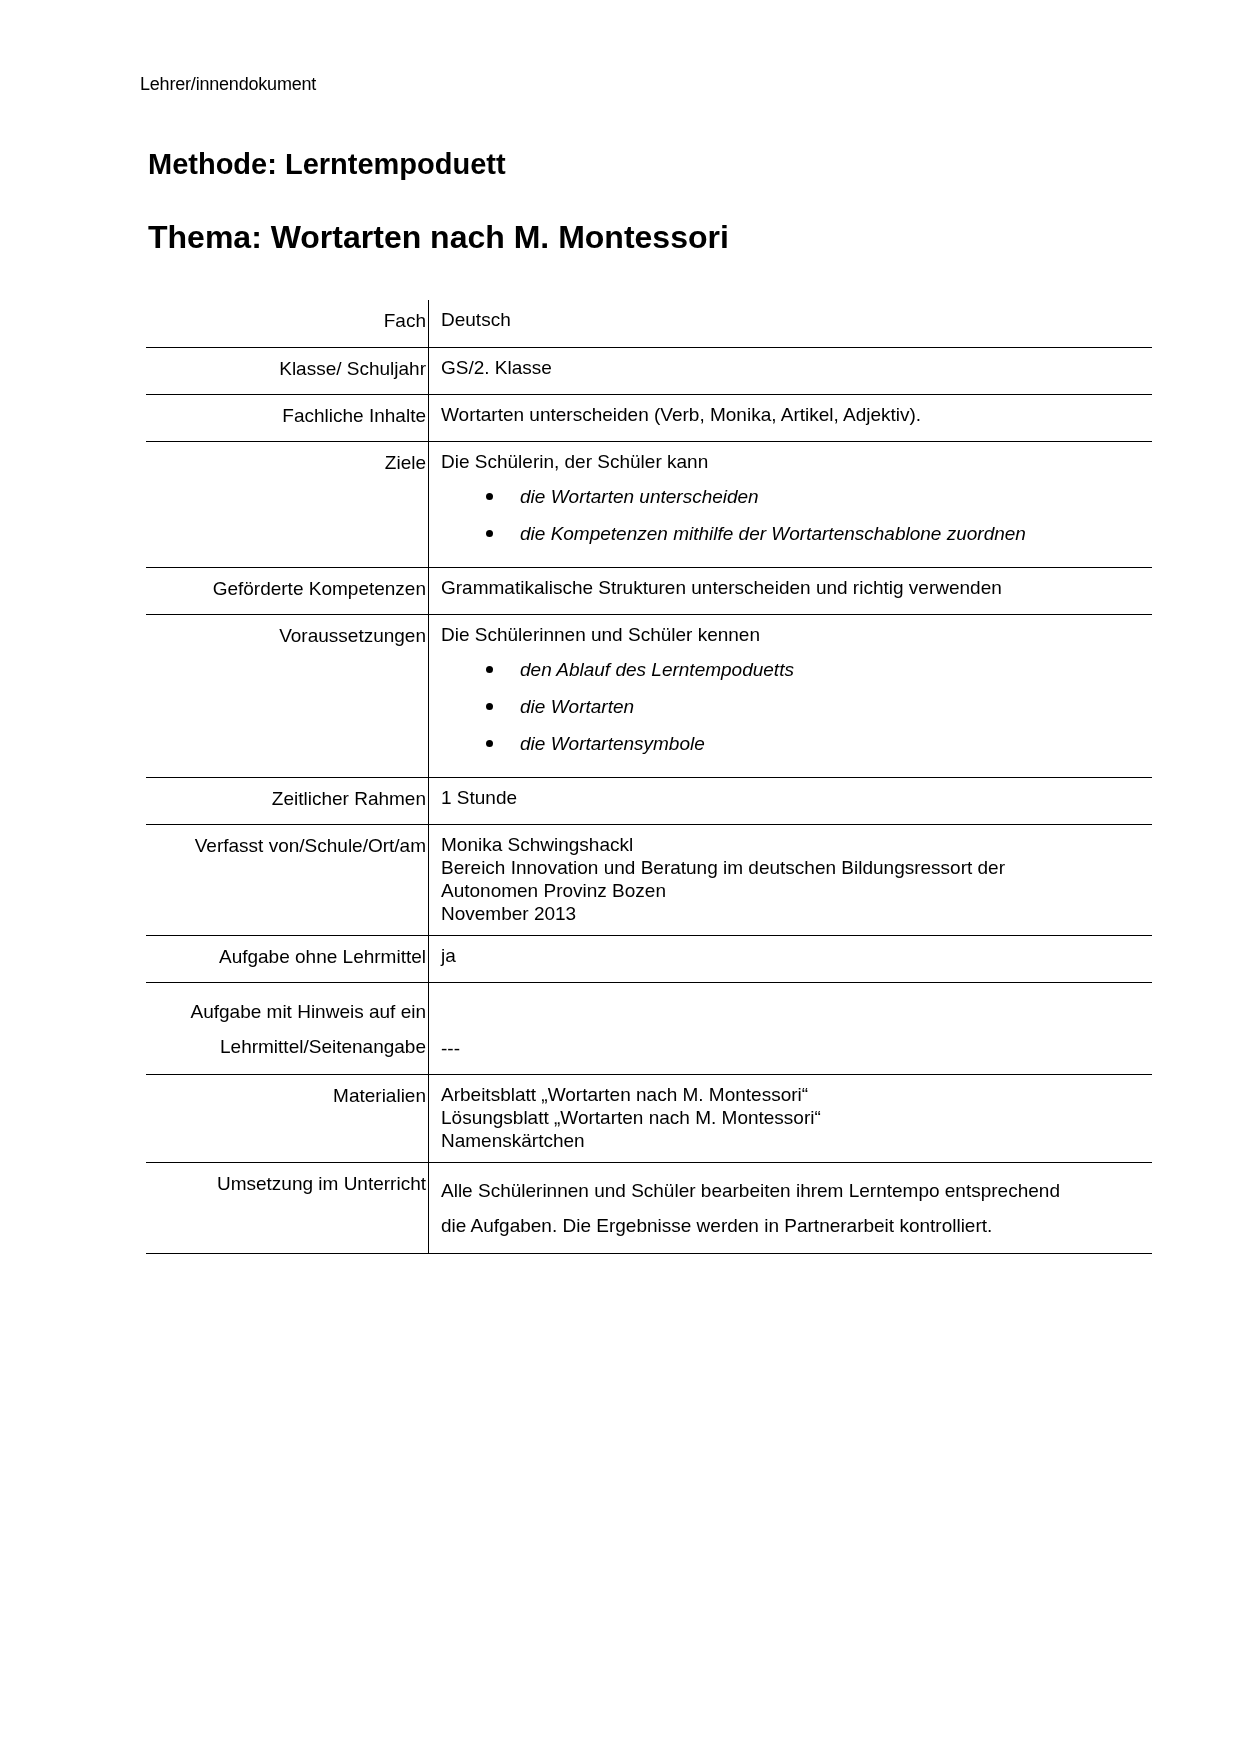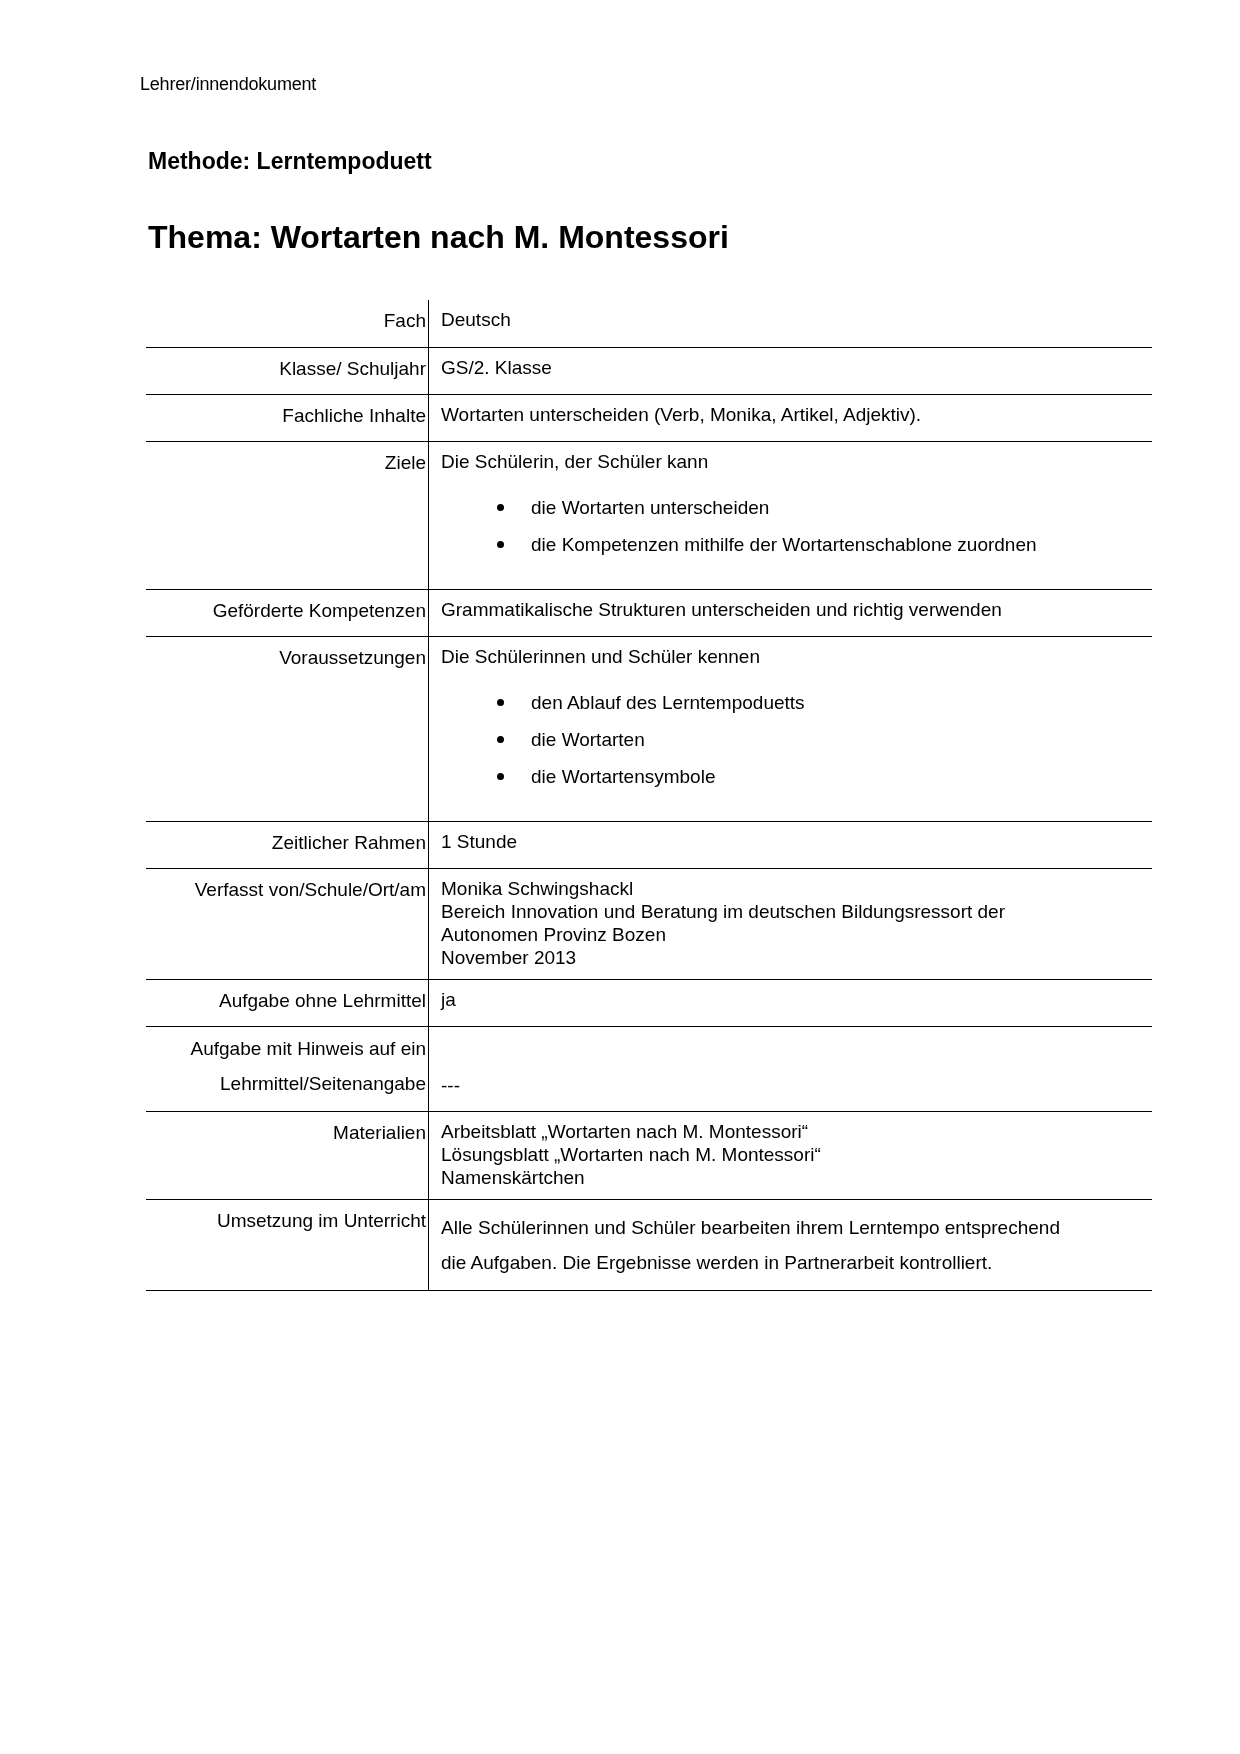--- a/index.html
+++ b/index.html
@@ -6,21 +6,21 @@
     body {
       width: 1240px; height: 1754px; position: relative; overflow: hidden;
       font-family: "Liberation Sans", sans-serif; color: #000;
     }
     .header-note {
       position: absolute; left: 140px; top: 74px;
       font-size: 18px; letter-spacing: -0.2px;
     }
     .method {
       position: absolute; left: 148px; top: 148px;
-      font-size: 23px; font-weight: bold;
+      font-size: 29px; font-weight: bold;
     }
     .topic {
       position: absolute; left: 148px; top: 219px;
       font-size: 32px; font-weight: bold;
     }
     table.meta {
       position: absolute; left: 146px; top: 300px;
       width: 1006px; border-collapse: collapse;
       font-size: 19px;
     }
@@ -33,21 +33,21 @@
       padding: 10px 2px 0 2px;
       text-align: right;
     }
     table.meta td.value {
       padding: 8px 10px 0 12px;
     }
     .row-fach td.label { padding-top: 9px; }
     .row { height: 47px; }
     .cell-text { line-height: 23px; display: block; }
     .lead { line-height: 23px; display: block; margin-bottom: 2px; }
-    ul.bullets { list-style: none; margin: 16px; padding: 0; }
+    ul.bullets { list-style: none; margin: 5px; padding: 0; font-style: italic; }
     ul.bullets li {
       position: relative; padding-left: 74px; line-height: 37px;
     }
     ul.bullets li .bullet-icon {
       position: absolute; left: 40px; top: 15px;
       width: 7px; height: 7px; border-radius: 50%; background: #000;
     }
     .multiline { line-height: 23px; }
     .multiline span { display: block; }
     .spaced span { display: block; line-height: 35px; }
@@ -122,21 +122,21 @@
       <span>November 2013</span>
     </td>
   </tr>
   <tr class="row">
     <td class="label">Aufgabe ohne Lehrmittel</td>
     <td class="value">
       <span class="cell-text">ja</span>
     </td>
   </tr>
   <tr>
-    <td class="label spaced pad-bottom" style="padding-top:4px;">
+    <td class="label spaced pad-bottom" style="padding-top:11px;">
       <span>Aufgabe mit Hinweis auf ein</span>
       <span>Lehrmittel/Seitenangabe</span>
     </td>
     <td class="value" style="vertical-align:bottom; padding-bottom:14px;">
       <span class="cell-text">---</span>
     </td>
   </tr>
   <tr>
     <td class="label">Materialien</td>
     <td class="value pad-bottom multiline">

